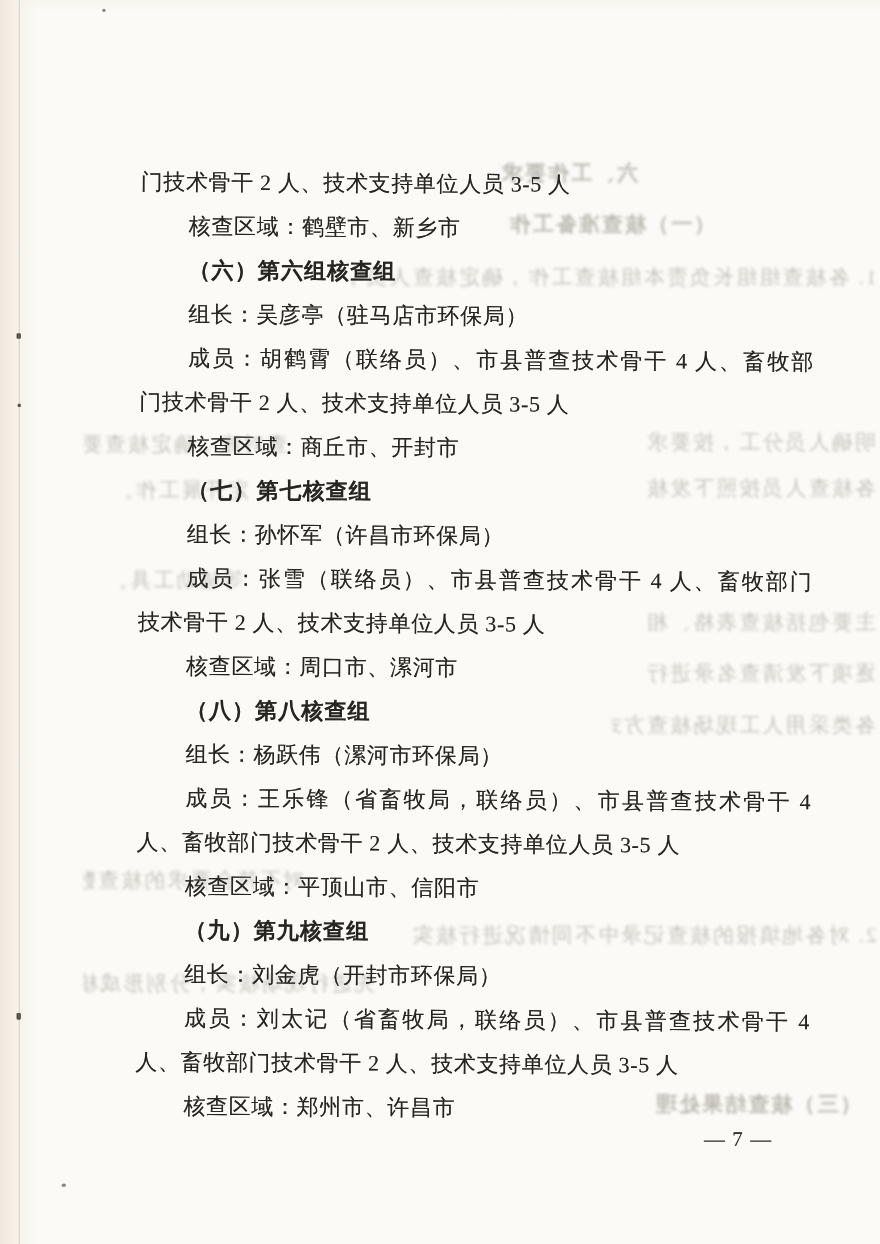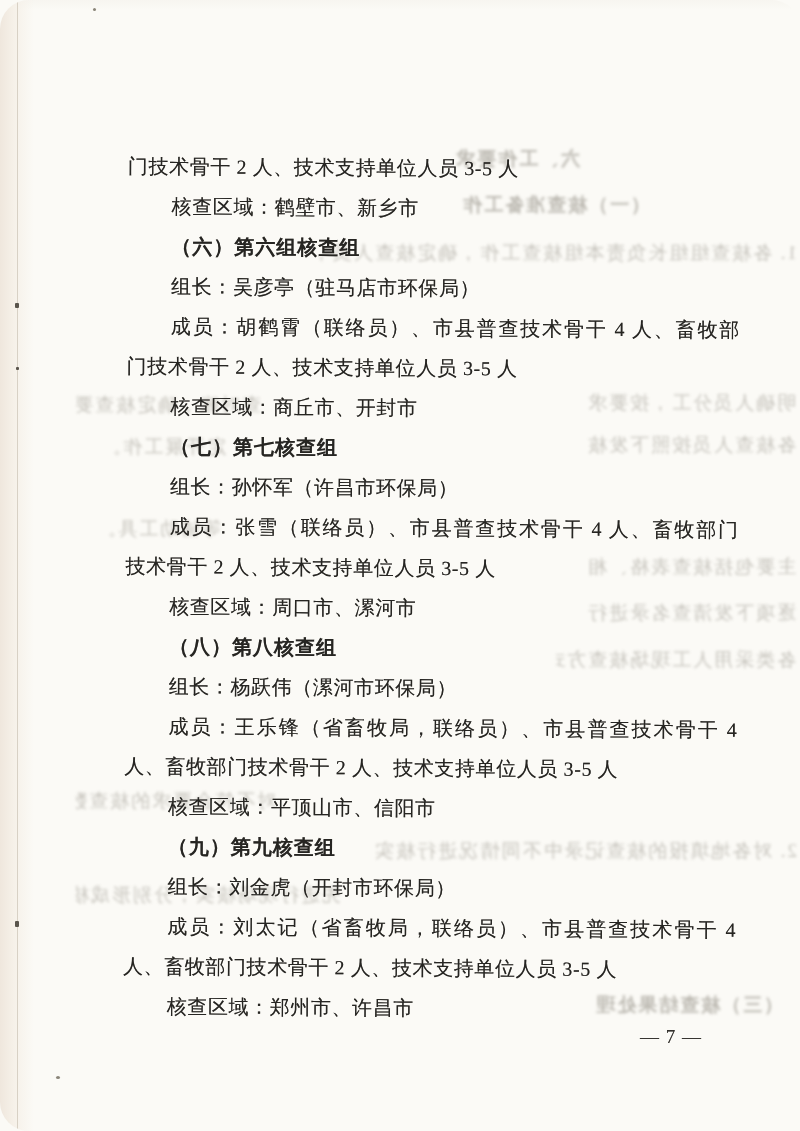--- a/index.html
+++ b/index.html
@@ -7,21 +7,20 @@
     width:800px;height:1131px;position:relative;overflow:hidden;
     background:#fbfaf6;
     font-family:"Liberation Serif","DejaVu Serif",serif;
   }
   .page{
     position:absolute;inset:0;overflow:hidden;
     background:
       linear-gradient(90deg, #efe7dd 0px, #f6f1e9 14px, rgba(251,250,246,0) 34px),
       linear-gradient(180deg, #f7f5f0 0px, rgba(251,250,246,0) 10px),
       #fbfaf6;
-    border-radius: 29px;
   }
   .edge-line{
     position:absolute;left:17px;top:0;bottom:0;width:1px;
     background:#cdc5b8;opacity:.75;
   }
   .tick{position:absolute;background:#5a554c;border-radius:1px;}
   .speck{position:absolute;background:#8a8579;border-radius:50%;}
   
   .ghost{
     position:absolute;white-space:nowrap;overflow:hidden;

